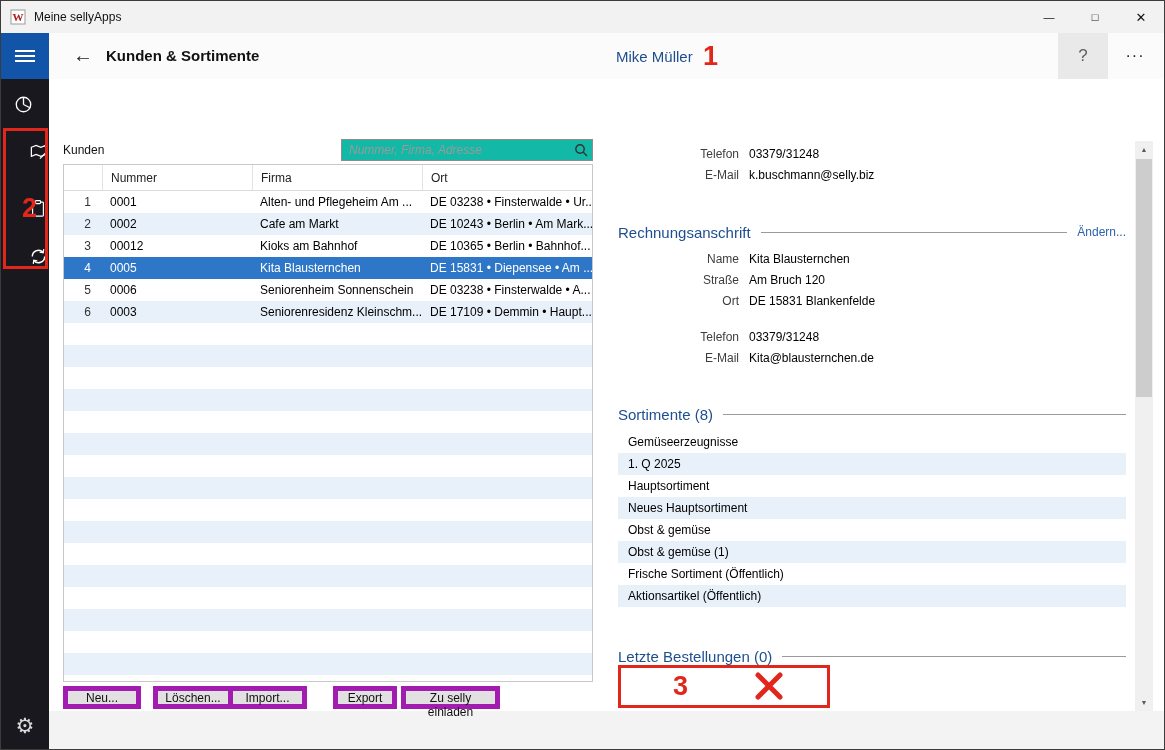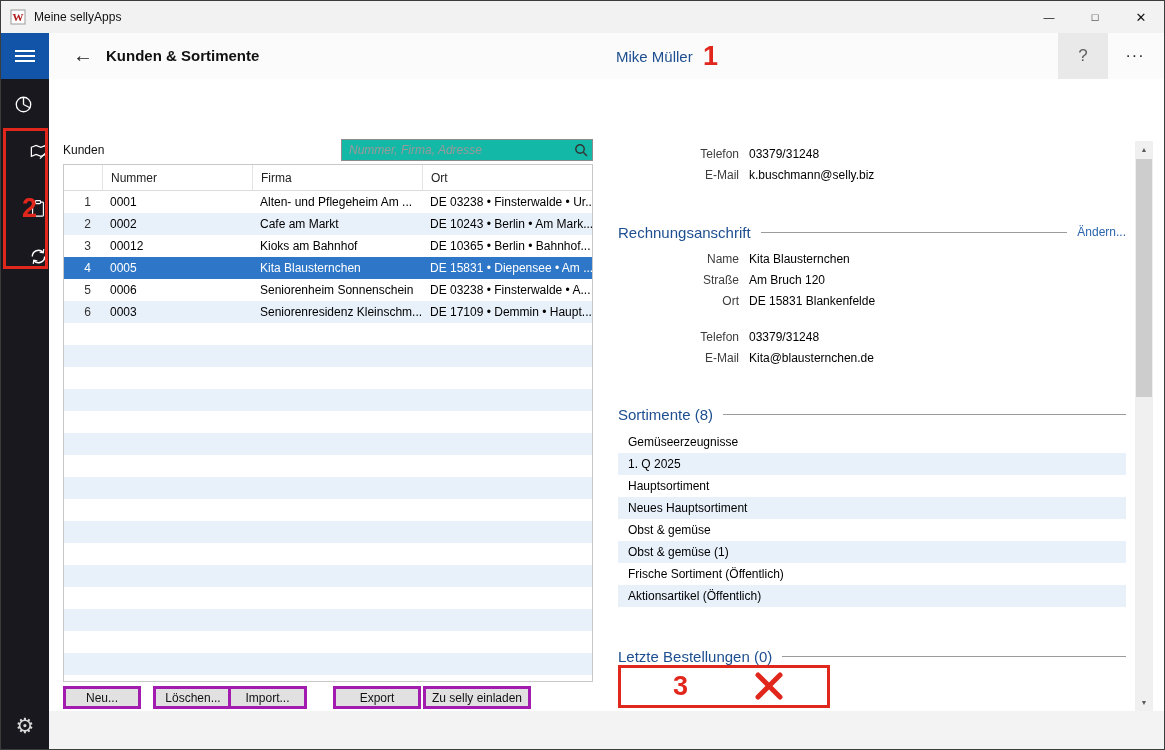--- a/index.html
+++ b/index.html
@@ -49,26 +49,26 @@
   .t-header { height:26px; display:grid; grid-template-columns:38px 150px 170px 1fr; align-items:stretch; border-bottom:1px solid #dcdcdc; font-size:12px; color:#222; }
   .t-header .hc { display:flex; align-items:center; padding-left:8px; border-left:1px solid #e3e3e3; }
   .t-header .hc.first { border-left:none; }
   .t-body { height:491px; overflow:hidden; }
   .t-row { display:grid; grid-template-columns:38px 150px 170px 1fr; height:22px; align-items:center; font-size:12px; color:#000; }
   .t-row:nth-child(even) { background:#e8f0fa; }
   .t-row.selected { background:#2e76c8; }
   .t-row.selected .cell { color:#fff; }
   .cell { padding-left:8px; white-space:nowrap; overflow:hidden; }
   .cell.idx { padding-left:0; padding-right:11px; text-align:right; color:#333; }
-  .btn { position:absolute; top:685px; height:23px; background:#e1e1e1; border:3px solid #a21caf; font-size:12px; font-family:inherit; color:#111; }
+  .btn { position:absolute; top:685px; height:23px; background:#e1e1e1; border:5px solid #a21caf; font-size:12px; font-family:inherit; color:#111; }
   .b-new { left:62px; width:78px; }
   .b-del { left:152px; width:80px; }
   .b-imp { left:227px; width:79px; }
-  .b-exp { left:332px; width:88px; }
-  .b-inv { left:422px; width:108px; }
+  .b-exp { left:332px; width:64px; }
+  .b-inv { left:400px; width:99px; }
   
   .detail { position:absolute; left:617px; top:140px; width:508px; }
   .frow { display:flex; align-items:center; height:21px; font-size:12px; }
   .flabel { display:inline-block; width:121px; text-align:right; margin-right:10px; color:#3d3d3d; }
   .fvalue { color:#000; }
   .section { display:flex; align-items:center; height:20px; }
   .stitle { font-size:15px; color:#1d4e8f; white-space:nowrap; }
   .srule { flex:1; height:1px; background:#9b9b9b; margin-left:10px; }
   .change-link { font-size:12px; color:#2a64ad; margin-left:10px; white-space:nowrap; cursor:default; }
   .slist { margin-top:7px; }

